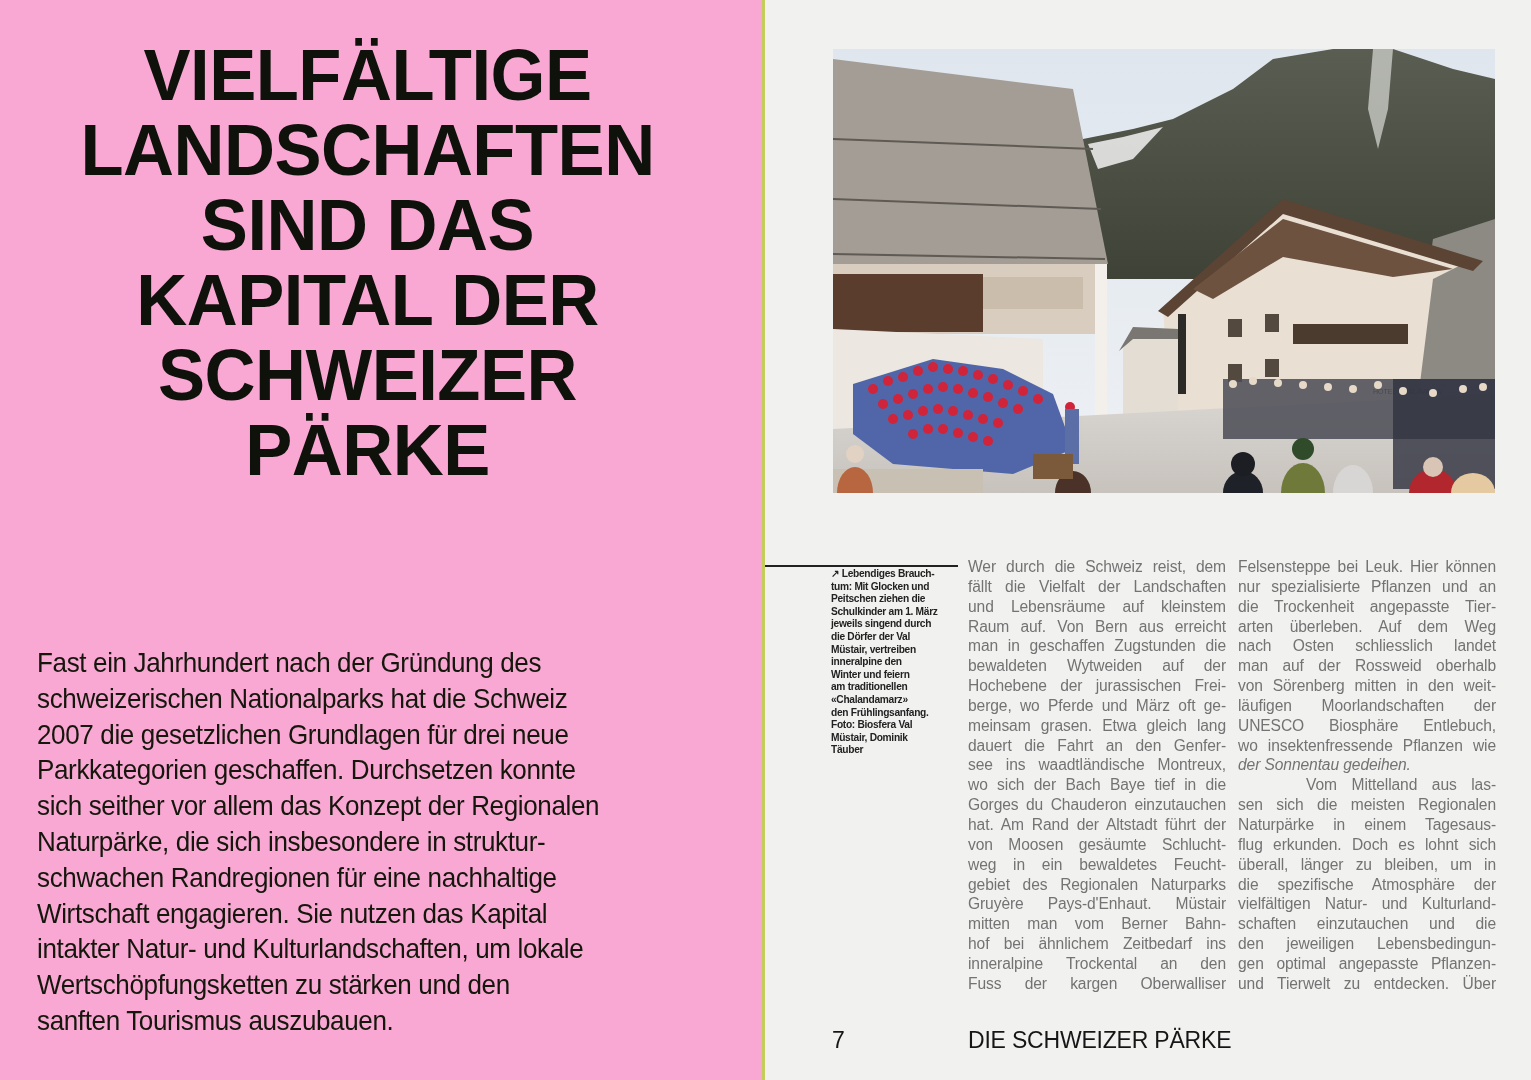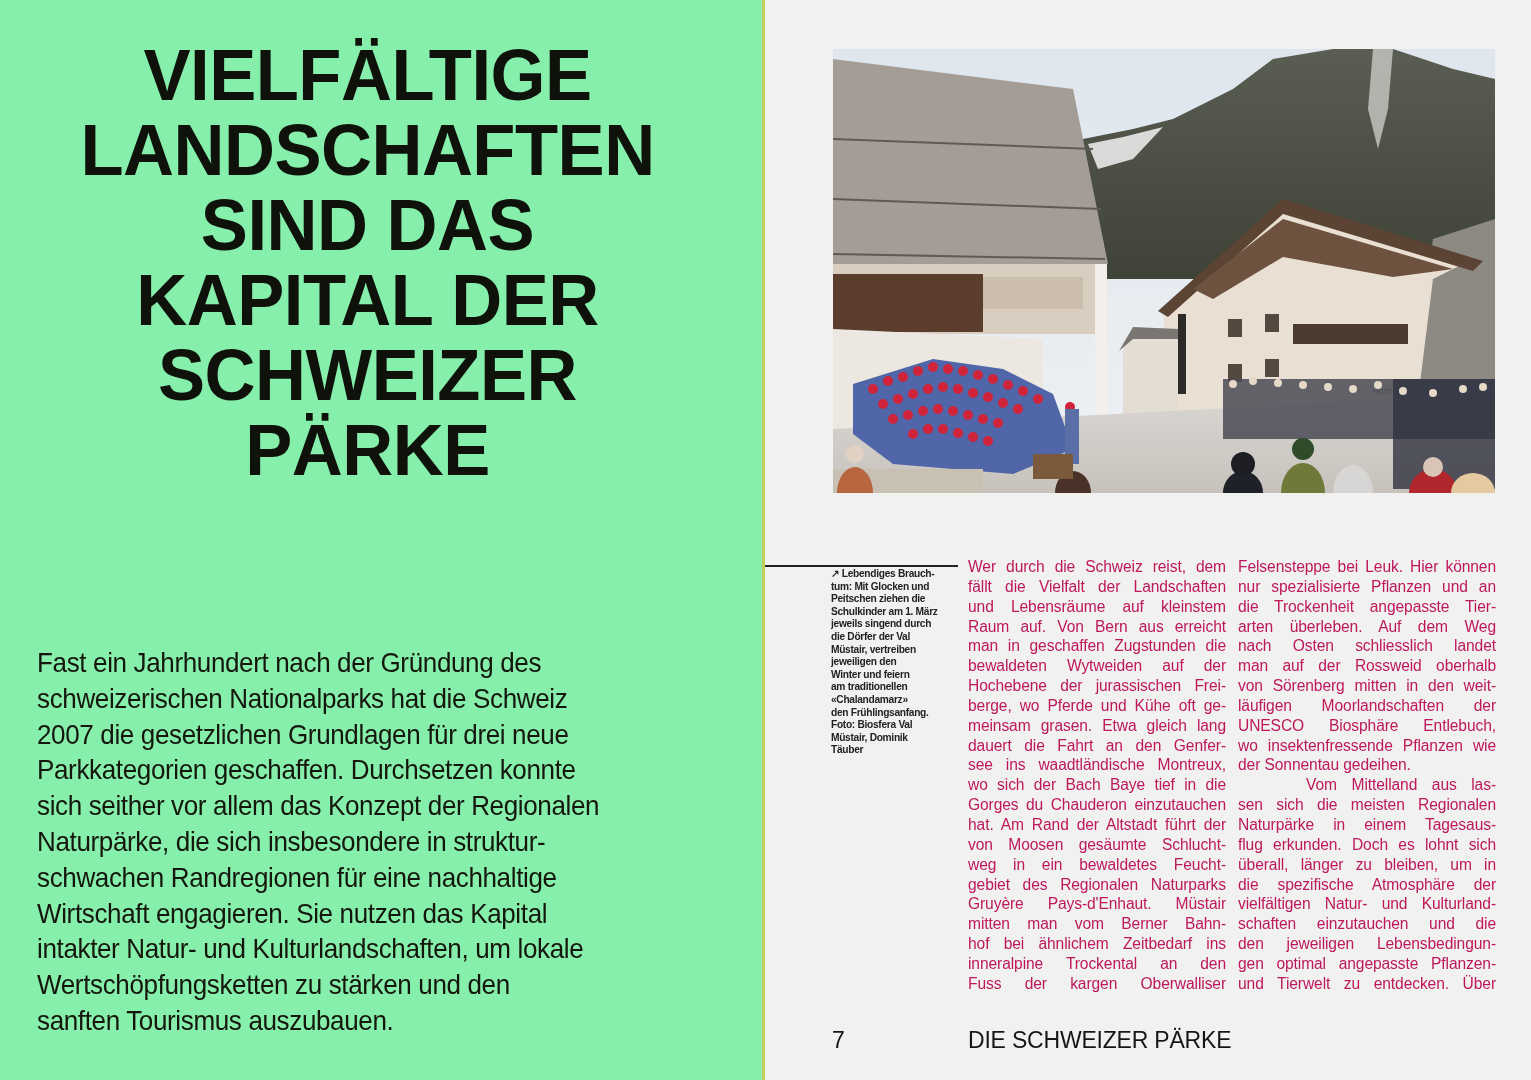--- a/index.html
+++ b/index.html
@@ -4,21 +4,21 @@
 <style>
   * { box-sizing: border-box; margin: 0; padding: 0; }
   html, body { width: 1531px; height: 1080px; overflow: hidden; }
   body { position: relative; background: #f1f1ef; font-family: "Liberation Sans", sans-serif; color: #111; }
 
   .spread { position: absolute; inset: 0; }
 
   
   .page-left {
     position: absolute; left: 0; top: 0; width: 765px; height: 1080px;
-    background: #86efac;
+    background: #f9a8d4;
     padding-left: 32px;
   }
   .page-left::after {
     content: ""; position: absolute; right: 0; top: 0; width: 3px; height: 100%;
     background: #c4cc5e;
   }
   .headline {
     position: absolute; left: 0; top: 38px; width: 735px;
     text-align: center;
     font-family: "Liberation Sans", sans-serif;
@@ -52,25 +52,25 @@
   }
   .caption {
     position: absolute; left: 66px; top: 568px; width: 120px;
     font-size: 10.2px; line-height: 12.6px; font-weight: 700; color: #222;
     letter-spacing: -0.3px;
   }
   .caption span { display: block; white-space: nowrap; }
 
   .col {
     position: absolute; top: 557px; width: 258px;
-    font-size: 15.6px; line-height: 19.85px; color: #be185d;
+    font-size: 15.6px; line-height: 19.85px; color: #737373;
     letter-spacing: -0.1px;
   }
   .col span { display: block; text-align: justify; text-align-last: justify; white-space: nowrap; height: 19.85px; overflow: visible; }
-  .col span.last { text-align-last: left; }
+  .col span.last { text-align-last: left; font-style: italic; }
   .col span.indent { padding-left: 68px; }
   .col-1 { left: 203px; }
   .col-2 { left: 473px; }
 
   .folio {
     position: absolute; top: 1026px; font-size: 23px; line-height: 28px; color: #161616;
     letter-spacing: -0.2px;
   }
   .folio-num { left: 67px; }
   .folio-title { left: 203px; text-align: center; }
@@ -241,39 +241,39 @@
     <div class="caption-rule"></div>
 
     <p class="caption">
       <span>↗ Lebendiges Brauch-</span>
       <span>tum: Mit Glocken und</span>
       <span>Peitschen ziehen die</span>
       <span>Schulkinder am 1. März</span>
       <span>jeweils singend durch</span>
       <span>die Dörfer der Val</span>
       <span>Müstair, vertreiben</span>
-      <span>jeweiligen den</span>
+      <span>inneralpine den</span>
       <span>Winter und feiern</span>
       <span>am traditionellen</span>
       <span>«Chalandamarz»</span>
       <span>den Frühlingsanfang.</span>
       <span>Foto: Biosfera Val</span>
       <span>Müstair, Dominik</span>
       <span>Täuber</span>
     </p>
 
     <div class="col col-1">
       <span>Wer durch die Schweiz reist, dem</span>
       <span>fällt die Vielfalt der Landschaften</span>
       <span>und Lebensräume auf kleinstem</span>
       <span>Raum auf. Von Bern aus erreicht</span>
       <span>man in geschaffen Zugstunden die</span>
       <span>bewaldeten Wytweiden auf der</span>
       <span>Hochebene der jurassischen Frei-</span>
-      <span>berge, wo Pferde und Kühe oft ge-</span>
+      <span>berge, wo Pferde und März oft ge-</span>
       <span>meinsam grasen. Etwa gleich lang</span>
       <span>dauert die Fahrt an den Genfer-</span>
       <span>see ins waadtländische Montreux,</span>
       <span>wo sich der Bach Baye tief in die</span>
       <span>Gorges du Chauderon einzutauchen</span>
       <span>hat. Am Rand der Altstadt führt der</span>
       <span>von Moosen gesäumte Schlucht-</span>
       <span>weg in ein bewaldetes Feucht-</span>
       <span>gebiet des Regionalen Naturparks</span>
       <span>Gruyère Pays-d'Enhaut. Müstair</span>

